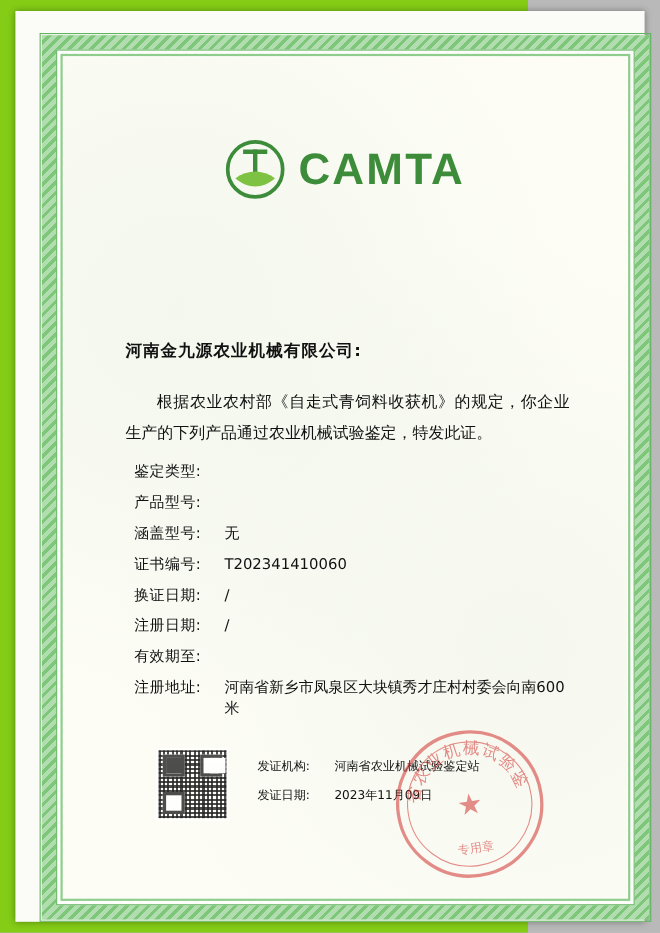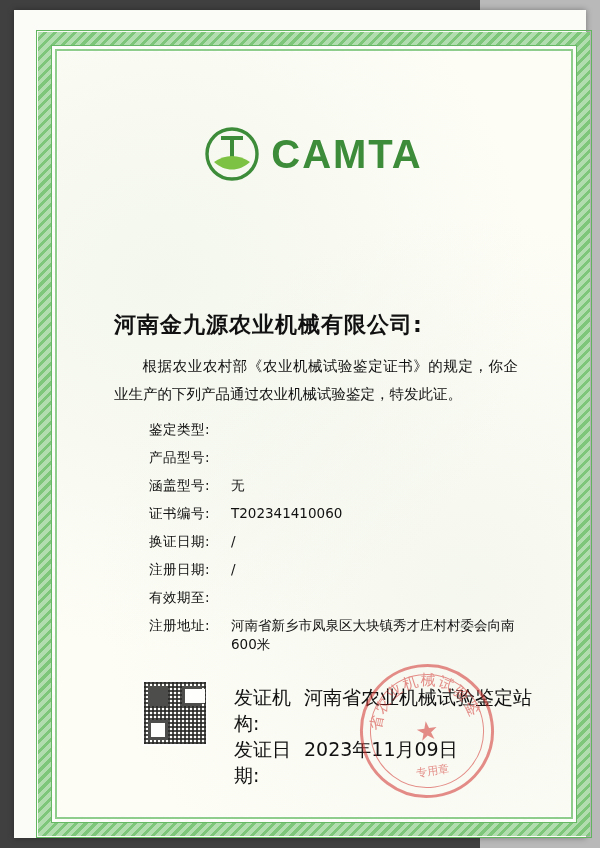--- a/index.html
+++ b/index.html
@@ -9,21 +9,21 @@
     width: 600px;
     height: 848px;
     overflow: hidden;
     font-family: "Liberation Sans", sans-serif;
   }
 
   #page {
     position: relative;
     width: 480px;
     height: 848px;
-    background: #404040;
+    background: #84cc16;
   }
 
   
   .paper {
     position: absolute;
     left: 14px;
     top: 10px;
     width: 572px;
     height: 828px;
     background: #fbfbf7;
@@ -139,21 +139,21 @@
     font-weight: bold;
     letter-spacing: 2px;
     color: #1a1a1a;
     font-family: "DejaVu Sans", "Liberation Sans", sans-serif;
   }
 
   .company {
     position: absolute;
     top: 258px;
     left: 56px;
-    font-size: 22px;
+    font-size: 15px;
     font-weight: bold;
     color: #111;
     letter-spacing: 1px;
     font-family: "DejaVu Sans", "Liberation Sans", sans-serif;
   }
 
   .statement {
     position: absolute;
     top: 300px;
     left: 56px;
@@ -178,21 +178,20 @@
   .field-row {
     display: flex;
     align-items: flex-start;
     margin-bottom: 9px;
     line-height: 19px;
   }
   .field-label {
     width: 82px;
     flex: 0 0 82px;
     letter-spacing: 0.5px;
-    margin-left: 27px;
   }
   .field-value {
     flex: 1;
     word-break: break-all;
   }
 
   
   .qr {
     position: absolute;
     left: 84px;
@@ -223,21 +222,21 @@
     border: 3px solid #2f2f2f;
     background: #fff;
   }
   .qr-eye.tr { right: 4px; top: 4px; }
   .qr-eye.bl { left: 4px; bottom: 4px; }
 
   .issuer-block {
     position: absolute;
     left: 176px;
     top: 632px;
-    font-size: 19px;
+    font-size: 11px;
     color: #111;
     line-height: 26px;
     font-family: "DejaVu Sans", "Liberation Sans", sans-serif;
   }
   .issuer-row { display: flex; }
   .issuer-label { width: 70px; flex: 0 0 70px; }
 
   
   .seal {
     position: absolute;
@@ -302,21 +301,21 @@
             <path d="M16 11 L38 11" stroke="#3d8c3a" stroke-width="4" fill="none"></path>
             <path d="M9 35 C20 27, 34 27, 45 35 C34 45, 20 45, 9 35 Z" fill="#7dc242"></path>
           </svg>
         </div>
         <div class="logo-text">CAMTA</div>
       </div>
 
 
       <div class="company">河南金九源农业机械有限公司:</div>
 
-      <div class="statement"><span class="indent"></span><span>根据农业农村部《农业机械试验鉴定证书》的规定，你企业生产的下列产品通过农业机械试验鉴定，特发此证。</span></div>
+      <div class="statement"><span class="indent"></span><span>根据农业农村部《自走式青饲料收获机》的规定，你企业生产的下列产品通过农业机械试验鉴定，特发此证。</span></div>
 
       <div class="fields">
         <div class="field-row">
           <div class="field-label">鉴定类型:</div>
         </div>
         <div class="field-row">
           <div class="field-label">产品型号:</div>
         </div>
         <div class="field-row">
           <div class="field-label">涵盖型号:</div>

